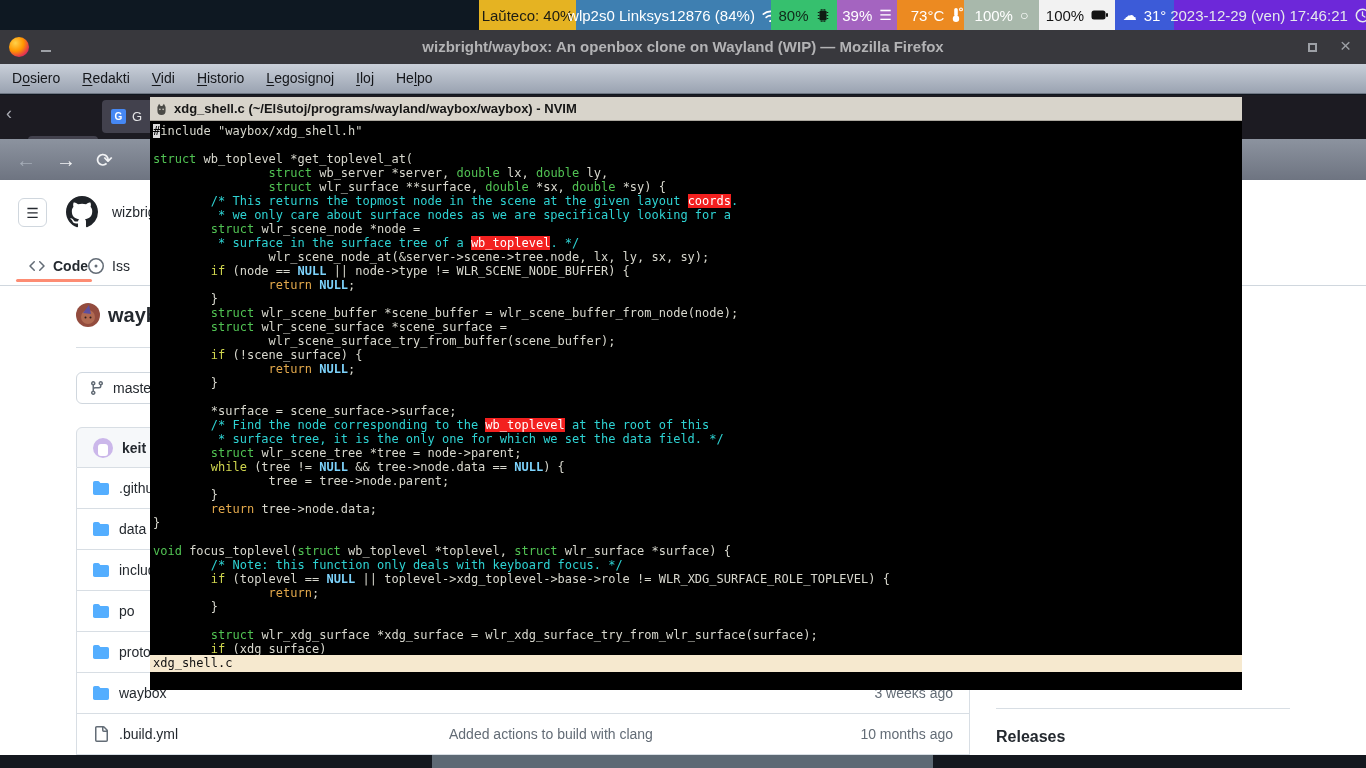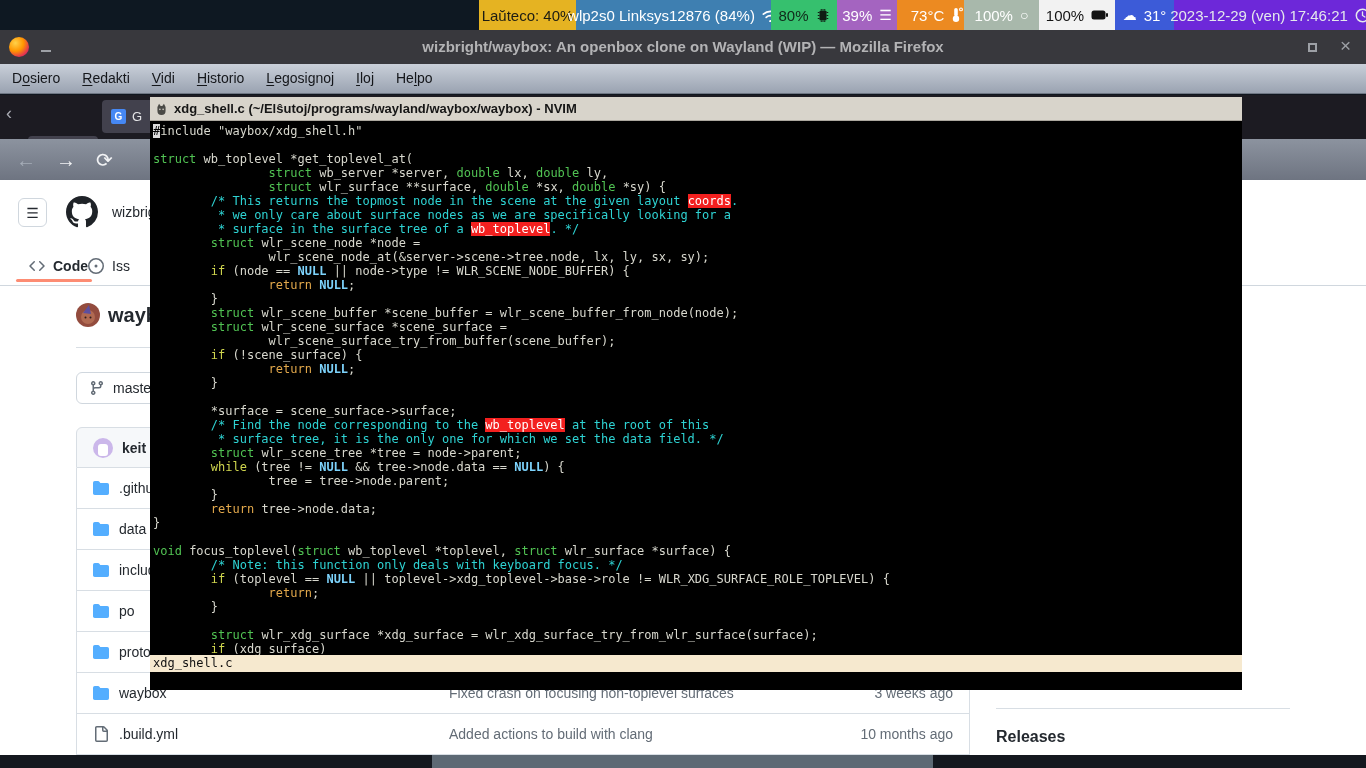--- a/index.html
+++ b/index.html
@@ -325,21 +325,20 @@
         <span class="fmsg"></span>
         <span class="fdate"></span>
       </div>
       <div class="frow">
         <span class="ficon">
           <svg width="16" height="16" viewBox="0 0 16 16">
             <path fill="#54aeff" d="M1.75 1A1.75 1.75 0 0 0 0 2.75v10.5C0 14.216.784 15 1.75 15h12.5A1.75 1.75 0 0 0 16 13.25v-8.5A1.75 1.75 0 0 0 14.25 3H7.5a.25.25 0 0 1-.2-.1l-.9-1.2C6.07 1.26 5.55 1 5 1H1.75z"></path>
           </svg>
         </span>
         <span class="fname">waybox</span>
-        <span class="fmsg">Fixed crash on focusing non-toplevel surfaces</span>
         <span class="fdate">3 weeks ago</span>
       </div>
       <div class="frow">
         <span class="ficon">
           <svg width="16" height="16" viewBox="0 0 16 16">
             <path fill="#636c76" d="M2 1.75C2 .784 2.784 0 3.75 0h6.586c.464 0 .909.184 1.237.513l2.914 2.914c.329.328.513.773.513 1.237v9.586A1.75 1.75 0 0 1 13.25 16h-9.5A1.75 1.75 0 0 1 2 14.25V1.75Zm1.75-.25a.25.25 0 0 0-.25.25v12.5c0 .138.112.25.25.25h9.5a.25.25 0 0 0 .25-.25V6h-2.75A1.75 1.75 0 0 1 9 4.25V1.5H3.75Zm6.75.062V4.25c0 .138.112.25.25.25h2.688l-.011-.013-2.914-2.914-.013-.011Z"></path>
           </svg>
         </span>
         <span class="fname">.build.yml</span>
         <span class="fmsg">Added actions to build with clang</span>
@@ -362,22 +361,22 @@
   </div>
   <div class="term-body">
     <div class="term-code" id="term-code">
         <div class="tline"><span class="tk-x">#</span><span class="tk-p">include "waybox/xdg_shell.h"</span></div>
         <div class="tline"> </div>
         <div class="tline"><span class="tk-t">struct</span><span class="tk-p"> wb_toplevel *get_toplevel_at(</span></div>
         <div class="tline"><span class="tk-p">                </span><span class="tk-t">struct</span><span class="tk-p"> wb_server *server, </span><span class="tk-t">double</span><span class="tk-p"> lx, </span><span class="tk-t">double</span><span class="tk-p"> ly,</span></div>
         <div class="tline"><span class="tk-p">                </span><span class="tk-t">struct</span><span class="tk-p"> wlr_surface **surface, </span><span class="tk-t">double</span><span class="tk-p"> *sx, </span><span class="tk-t">double</span><span class="tk-p"> *sy) {</span></div>
         <div class="tline"><span class="tk-p">        </span><span class="tk-c">/* This returns the topmost node in the scene at the given layout </span><span class="tk-h">coords</span><span class="tk-c">.</span></div>
         <div class="tline"><span class="tk-c">         * we only care about surface nodes as we are specifically looking for a</span></div>
+        <div class="tline"><span class="tk-p">        </span><span class="tk-t">struct</span><span class="tk-p"> wlr_scene_node *node =</span></div>
         <div class="tline"><span class="tk-c">         * surface in the surface tree of a </span><span class="tk-h">wb_toplevel</span><span class="tk-c">. */</span></div>
-        <div class="tline"><span class="tk-p">        </span><span class="tk-t">struct</span><span class="tk-p"> wlr_scene_node *node =</span></div>
         <div class="tline"><span class="tk-p">                wlr_scene_node_at(&amp;server-&gt;scene-&gt;tree.node, lx, ly, sx, sy);</span></div>
         <div class="tline"><span class="tk-p">        </span><span class="tk-k">if</span><span class="tk-p"> (node == </span><span class="tk-n">NULL</span><span class="tk-p"> || node-&gt;type != WLR_SCENE_NODE_BUFFER) {</span></div>
         <div class="tline"><span class="tk-p">                </span><span class="tk-r">return</span><span class="tk-p"> </span><span class="tk-n">NULL</span><span class="tk-p">;</span></div>
         <div class="tline"><span class="tk-p">        }</span></div>
         <div class="tline"><span class="tk-p">        </span><span class="tk-t">struct</span><span class="tk-p"> wlr_scene_buffer *scene_buffer = wlr_scene_buffer_from_node(node);</span></div>
         <div class="tline"><span class="tk-p">        </span><span class="tk-t">struct</span><span class="tk-p"> wlr_scene_surface *scene_surface =</span></div>
         <div class="tline"><span class="tk-p">                wlr_scene_surface_try_from_buffer(scene_buffer);</span></div>
         <div class="tline"><span class="tk-p">        </span><span class="tk-k">if</span><span class="tk-p"> (!scene_surface) {</span></div>
         <div class="tline"><span class="tk-p">                </span><span class="tk-r">return</span><span class="tk-p"> </span><span class="tk-n">NULL</span><span class="tk-p">;</span></div>
         <div class="tline"><span class="tk-p">        }</span></div>

